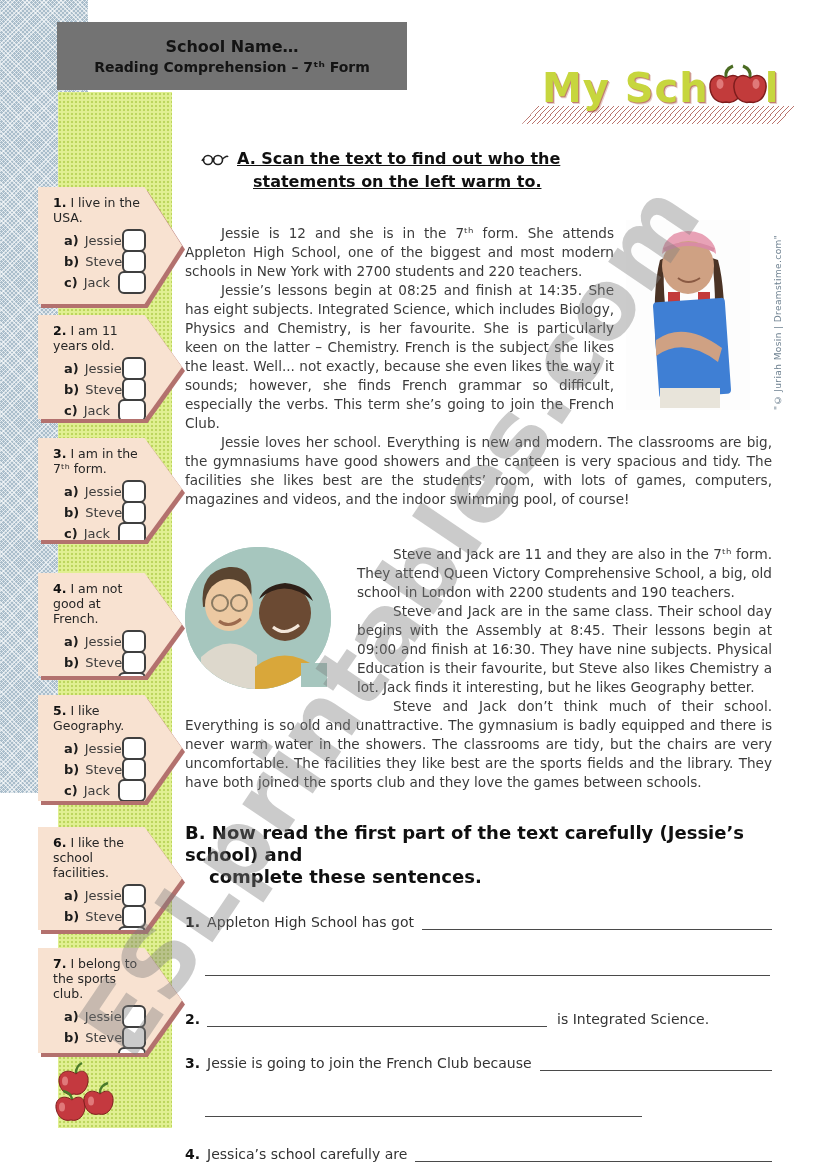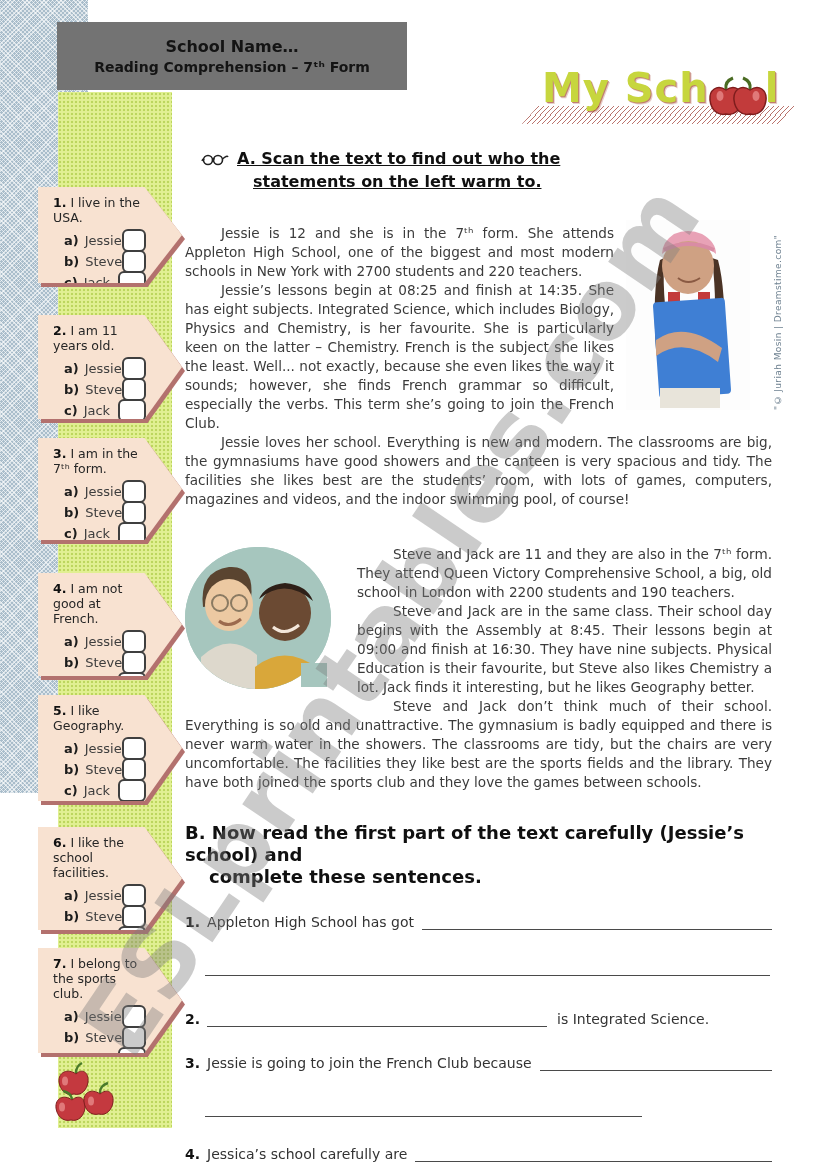--- a/index.html
+++ b/index.html
@@ -24,21 +24,21 @@
   .header-box{position:absolute;left:57px;top:22px;width:350px;height:68px;background:#737373;
     display:flex;flex-direction:column;justify-content:center;align-items:center;color:#141414;}
   .header-box .t1{font-size:16px;font-weight:bold;}
   .header-box .t2{font-size:14px;font-weight:bold;margin-top:3px;}
 
   
   .logo{position:absolute;left:542px;top:58px;width:240px;height:72px;z-index:3;}
   .logo .hatch{position:absolute;left:-12px;top:48px;width:258px;height:18px;
     transform:skewX(-42deg);
     background:repeating-linear-gradient(90deg,rgba(150,40,30,.65) 0 1px,transparent 1px 5px);}
-  .logo .row{position:relative;display:flex;align-items:flex-end;}
+  .logo .row{position:relative;display:flex;align-items:flex-start;}
   .logo .txt{font-size:40px;font-weight:bold;color:#c7d63e;letter-spacing:1px;
     text-shadow:1px 1px 0 rgba(160,60,40,.55),2px 2px 0 rgba(160,60,40,.25);line-height:60px;}
   .logo svg{margin:6px -4px 0 -2px;}
 
   
   .arrow-box{position:absolute;left:38px;width:144px;z-index:5;
     clip-path:polygon(0 0,74% 0,100% 50%,74% 100%,0 100%);
     background:#f8e2d1;}
   .arrow-wrap{position:absolute;z-index:5;filter:drop-shadow(3px 4px 0 #b3716e);}
   .stmt{padding:8px 42px 0 15px;font-size:12.5px;line-height:15px;color:#262626;}
@@ -114,21 +114,21 @@
       <svg width="38" height="42" viewBox="0 0 38 42" style="margin-left:-10px">
         <path d="M19 14 C10 8 2 14 3 24 C4 34 11 40 19 38 C27 40 34 34 35 24 C36 14 28 8 19 14 Z" fill="#c23b3b" stroke="#7e1d1d" stroke-width="1.5"></path>
         <path d="M19 13 C20 7 17 4 12 2" fill="none" stroke="#4a6b22" stroke-width="3"></path>
         <ellipse cx="25" cy="20" rx="3.5" ry="5" fill="#e78a8a" opacity=".8"></ellipse>
       </svg>
       <span class="txt">l</span>
     </div>
   </div>
 
   <div class="arrow-wrap" style="top:187px;left:0">
-    <div class="arrow-box" style="position:relative;left:38px;height:96px">
+    <div class="arrow-box" style="position:relative;left:38px;height:117px">
       <div class="stmt"><b>1.</b>
         <span>I live in the USA.</span></div>
       <div class="opts">
         <div class="opt">
             <b>a)</b>
             <span>Jessie</span>
             <span class="cb"></span>
           </div>
         <div class="opt">
             <b>b)</b>

